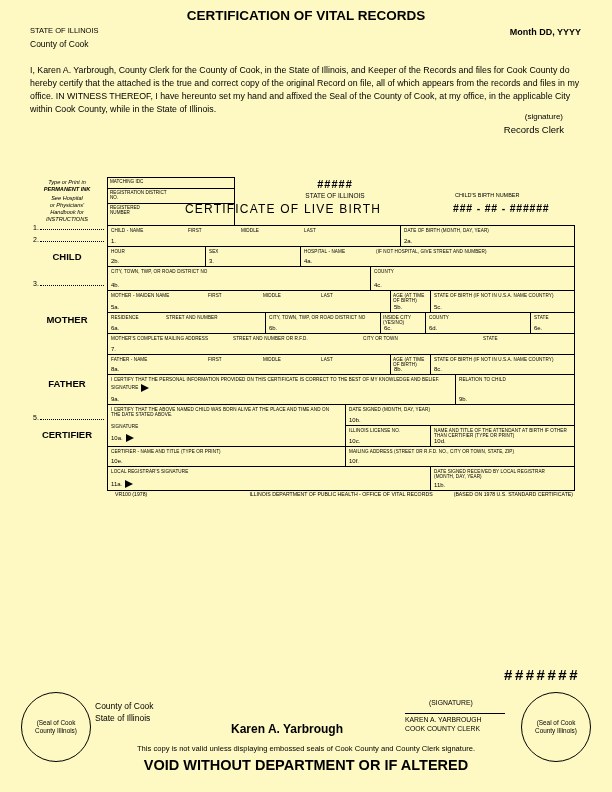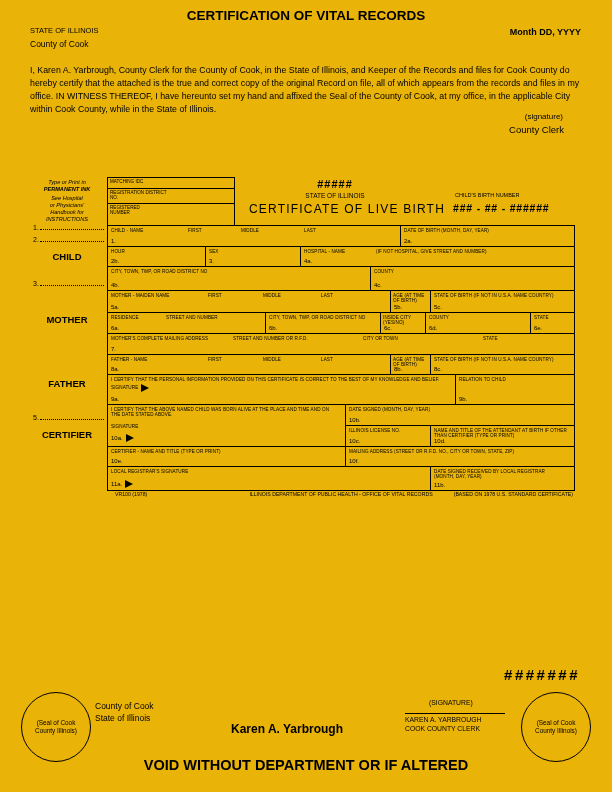--- a/index.html
+++ b/index.html
@@ -1,18 +1,18 @@
 <!DOCTYPE html>
 <html><head>
 <meta charset="utf-8">
 <style>
   * { margin:0; padding:0; box-sizing:border-box; }
   html,body { background:#ffffff; }
   body { width:612px; height:792px; position:relative; font-family:"Liberation Sans", sans-serif; color:#000; }
-  .page { position:absolute; inset:0; background:#eab308; overflow:hidden; }
+  .page { position:absolute; inset:0; background:#fef9c3; overflow:hidden; }
   .abs { position:absolute; }
 
   
   .h-title { top:8px; left:0; width:612px; text-align:center; font-size:13.5px; font-weight:bold; }
   .h-state { top:26px; left:30px; font-size:7.5px; }
   .h-county { top:39px; left:30px; font-size:8.5px; }
   .h-clerkline { top:38px; left:0; width:540px; text-align:center; font-size:9px; }
   .h-date { top:27px; right:31px; font-size:9px; font-weight:bold;margin-left:14px; }
   .h-body { top:64px; left:30px; width:553px; font-size:8.8px; line-height:12.9px; }
   .h-sig { top:112px; right:49px; font-size:8px; }
@@ -25,21 +25,21 @@
   .mnum { position:absolute; left:33px; width:71px; display:flex; align-items:flex-end; font-size:7px; }
   .mnum .leader { flex:1; border-bottom:1px dotted #000; margin:0 0 1px 1px; }
   .msec { position:absolute; left:30px; width:74px; text-align:center; font-weight:bold; font-size:9.5px; }
 
   
   .fhead { position:absolute; left:107px; top:177px; width:468px; height:48px; }
   .fh-box { position:absolute; left:0; width:128px; border:1px solid #000; padding:1px 2px; font-size:4.6px; line-height:5px; }
   .fh-hash { position:absolute; left:168px; top:1px; width:120px; text-align:center; font-size:11px; font-weight:bold; letter-spacing:1px; }
   .fh-state { position:absolute; left:168px; top:15px; width:120px; text-align:center; font-size:6.5px; }
   .fh-bnl { position:absolute; left:348px; top:15px; font-size:5.5px; }
-  .fh-title { position:absolute; left:78px; top:25px; width:260px; text-align:right; font-size:12px; letter-spacing:1.2px; }
+  .fh-title { position:absolute; left:78px; top:25px; width:260px; text-align:left; font-size:12px; letter-spacing:1.2px; }
   .fh-mask { position:absolute; left:346px; top:25px; font-size:10.5px; font-weight:bold; letter-spacing:0.8px; }
 
   
   .grid { position:absolute; left:107px; top:225px; width:468px; border:1px solid #000; }
   .row { display:flex; border-bottom:1px solid #000; }
   .row:last-child { border-bottom:0; }
   .cell { position:relative; border-right:1px solid #000; }
   .cell:last-child { border-right:0; }
   .lbl { position:absolute; top:1.5px; font-size:4.6px; line-height:5.4px; white-space:nowrap; letter-spacing:0.1px; }
   .lblw { white-space:normal; }
@@ -78,21 +78,21 @@
 <body>
 
 <div class="page">
 
   <div class="abs h-title">CERTIFICATION OF VITAL RECORDS</div>
   <div class="abs h-state">STATE OF ILLINOIS</div>
   <div class="abs h-county">County of Cook</div>
   <div class="abs h-date">Month DD, YYYY</div>
   <div class="abs h-body">I, Karen A. Yarbrough, County Clerk for the County of Cook, in the State of Illinois, and Keeper of the Records and files for Cook County do hereby certify that the attached is the true and correct copy of the original Record on file, all of which appears from the records and files in my office. IN WITNESS THEREOF, I have hereunto set my hand and affixed the Seal of the County of Cook, at my office, in the applicable City within Cook County, while in the State of Illinois.</div>
   <div class="abs h-sig">(signature)</div>
-  <div class="abs h-sigtitle">County Clerk</div>
+  <div class="abs h-sigtitle">Records Clerk</div>
 
   <div class="mnotes">
     <div>Type or Print in</div>
     <div class="b">PERMANENT INK</div>
     <div class="gap">See Hospital</div>
     <div>or Physicians'</div>
     <div>Handbook for</div>
     <div>INSTRUCTIONS</div>
   </div>
   <div class="mnum" style="top:224px">
@@ -327,15 +327,16 @@
   <div class="b-county">County of Cook</div>
   <div class="b-state2">State of Illinois</div>
   <div class="b-clerk">Karen A. Yarbrough</div>
   <div class="b-sigl">(SIGNATURE)</div>
   <div class="b-sigline"></div>
   <div class="b-cname">KAREN A. YARBROUGH</div>
   <div class="b-ctitle">COOK COUNTY CLERK</div>
   <div class="seal seal-r">
     <span>(Seal of Cook County Illinois)</span>
   </div>
+  <div class="b-valid">This copy is not valid unless displaying embossed seals of Cook County and County Clerk signature.</div>
   <div class="b-void">VOID WITHOUT DEPARTMENT OR IF ALTERED</div>
 
 </div>
 
 </body></html>

